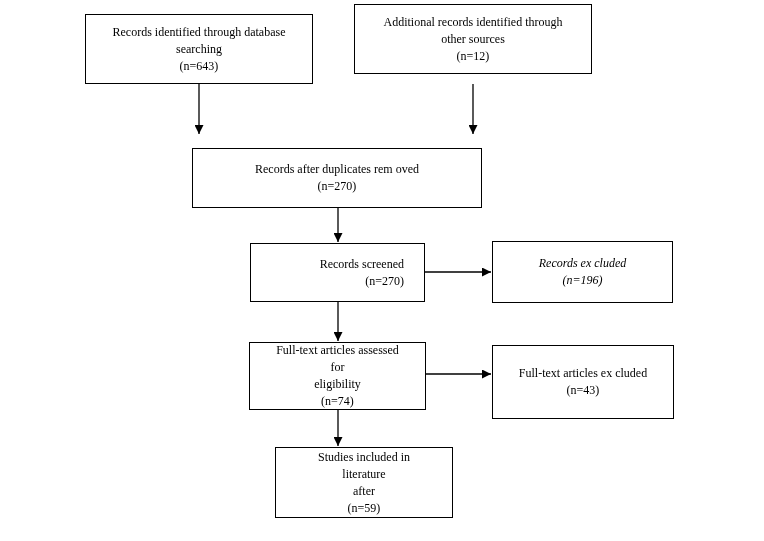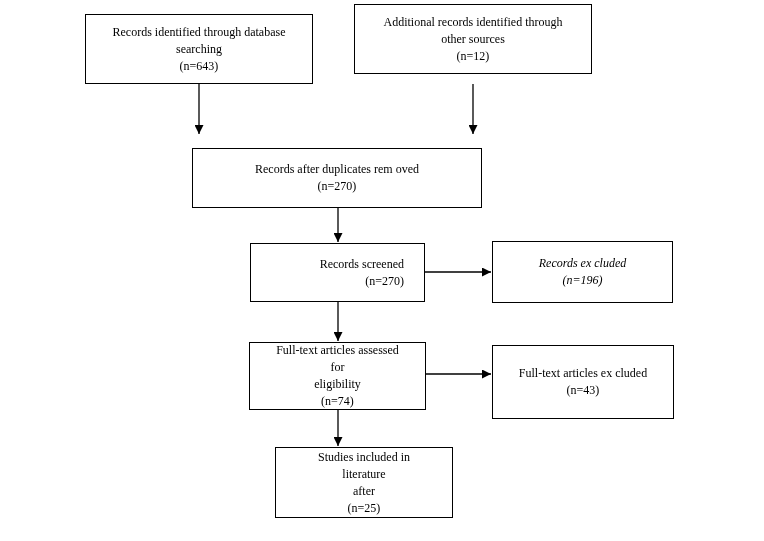--- a/index.html
+++ b/index.html
@@ -107,16 +107,16 @@
   </div>
 
   <div class="flow-box" id="box-fulltext-excluded">
     <div>Full-text articles ex cluded</div>
     <div>(n=43)</div>
   </div>
 
   <div class="flow-box" id="box-included">
     <div>Studies included in literature</div>
     <div>after</div>
-    <div>(n=25)</div>
+    <div>(n=59)</div>
   </div>
 
 </div>
 
 </body></html>

